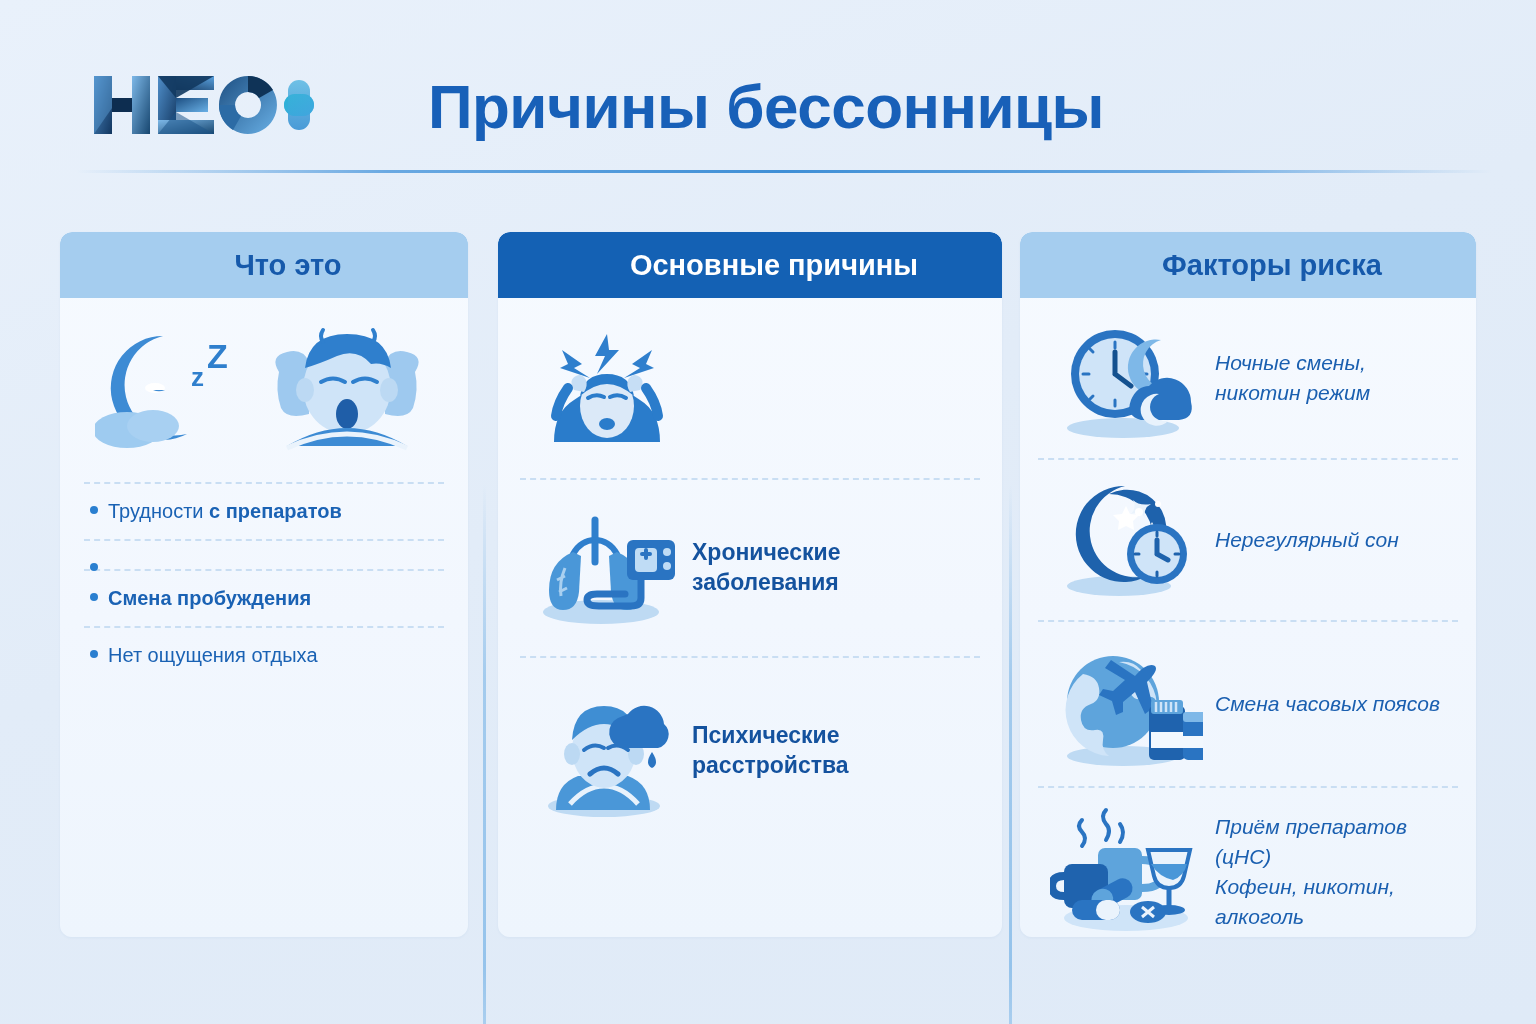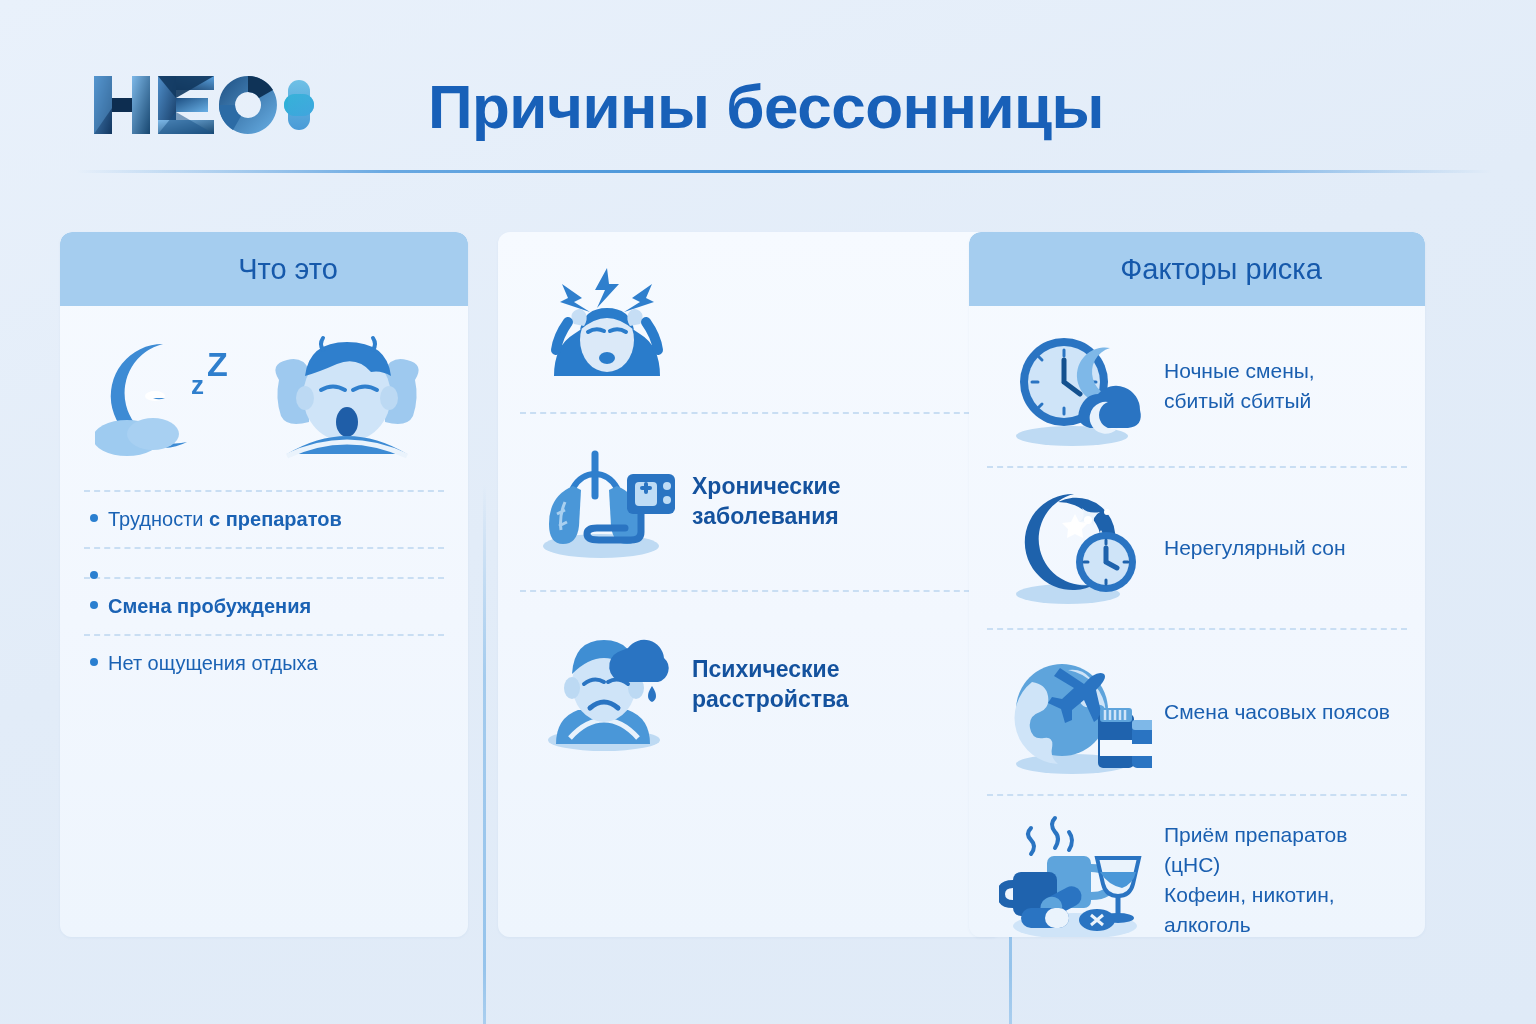--- a/index.html
+++ b/index.html
@@ -27,25 +27,25 @@
 
   
   .cols{position:absolute;left:0;top:232px;width:1536px;height:705px;}
   .card{
     position:absolute;top:0;height:705px;border-radius:12px;overflow:hidden;
     background:linear-gradient(180deg,#f6faff 0%,#f2f7fe 55%,#eef5fd 100%);
     box-shadow:0 1px 3px rgba(40,90,160,0.05);
   }
   .card.c1{left:60px;width:408px;}
   .card.c2{left:498px;width:504px;}
-  .card.c3{left:969px;width:456px;}
+  .card.c3{left:1020px;width:456px;}
 
   .card-head{
-    height:74px;display:flex;align-items:center;justify-content:center;
-    font-size:29px;font-weight:normal;border-radius:12px 12px 0 0;padding-left:48px;
+    height:66px;display:flex;align-items:center;justify-content:center;
+    font-size:29px;font-weight:bold;border-radius:12px 12px 0 0;padding-left:48px;
   }
   .head-light{background:#a5cdef;color:#1659ab;}
   .head-dark{background:#1461b4;color:#ffffff;}
 
   .card-body{padding:0;}
 
   
   .vsep{
     position:absolute;top:252px;width:3px;height:690px;border-radius:2px;
     background:linear-gradient(180deg,rgba(140,190,235,0) 0%,#8fc0ea 28%,#7cb6e7 70%,rgba(140,190,235,0) 100%);
@@ -70,21 +70,21 @@
 
   
   .mid-row{display:flex;align-items:center;padding:26px 20px 26px 24px;min-height:148px;box-sizing:border-box;}
   .mid-ico{width:170px;flex:0 0 170px;display:flex;align-items:center;justify-content:center;}
   .mid-label{font-size:23px;font-weight:bold;color:#14529e;line-height:1.3;}
   .mid-label .reg{font-weight:normal;}
 
   
   .right-row{display:flex;align-items:center;padding:18px 16px 18px 20px;min-height:140px;box-sizing:border-box;}
   .right-ico{width:175px;flex:0 0 175px;display:flex;align-items:center;justify-content:center;}
-  .right-label{font-size:21px;color:#1a5fb0;line-height:1.42;}
+  .right-label{font-size:21px;color:#1a5fb0;line-height:1.42;font-style:italic;}
   .right-label .l2{}
 
   svg{display:block;}
 </style>
 </head>
 <body>
 
 <div class="page">
 
   <div class="header">
@@ -207,20 +207,21 @@
           <div class="bullet-row">
             <span class="dot"></span>
             <div class="bullet-text">Нет ощущения отдыха</div>
           </div>
 
         </div>
       </div>
     </div>
 
     <div class="card c2">
+      <div class="card-head head-dark">Основные причины</div>
 
       <div class="card-body">
 
         <div class="mid-row">
           <div class="mid-ico">
             <svg width="150" height="128" viewBox="0 0 150 128">
               <path d="M75,10 l-12,22 l10,0 l-8,18 l22,-24 l-10,0 z" fill="#2f7fcd"></path>
               <path d="M30,26 l20,14 l-8,4 l16,10 l-30,-10 l8,-4 z" fill="#2f7fcd"></path>
               <path d="M120,26 l-20,14 l8,4 l-16,10 l30,-10 l-8,-4 z" fill="#2f7fcd"></path>
               <path d="M22,118 q0,-30 20,-42 l12,-8 l42,0 l12,8 q20,12 20,42 z" fill="#2a7ccb"></path>
@@ -305,21 +306,21 @@
                   <path d="M84,80 l4,4"></path>
               </g>
               <path d="M62,58 l0,-22 M62,58 l16,12" stroke="#14518f" stroke-width="5" stroke-linecap="round" fill="none"></path>
               <path d="M108,24 a28,28 0 1,0 14,48 a22,22 0 1,1 -14,-48 z" fill="#7eb8e8"></path>
               <path d="M96,70 a24,24 0 0,1 42,16 q4,16 -12,18 l-38,0 q-16,-4 -10,-20 q6,-14 18,-14 z" fill="#2a74c2"></path>
               <path d="M106,78 a16,16 0 1,0 10,26 a13,13 0 1,1 -10,-26 z" fill="#e8f2fc"></path>
             </svg>
           </div>
           <div class="right-label">
             <div>Ночные смены,</div>
-            <div>сбитый сбитый</div>
+            <div>никотин режим</div>
           </div>
         </div>
         <div class="dash" style="margin:0 18px;"></div>
 
         <div class="right-row">
           <div class="right-ico">
             <svg width="150" height="124" viewBox="0 0 150 124">
               <ellipse cx="66" cy="108" rx="52" ry="10" fill="#bedaf3"></ellipse>
               <path d="M72,8 a48,48 0 1,0 22,90 a40,40 0 1,1 -22,-90 z" fill="#1e62ac"></path>
               <path d="M56,16 a44,44 0 0,1 44,44 a44,44 0 0,1 -8,26 a36,36 0 0,0 -36,-70 z" fill="#1e62ac"></path>

